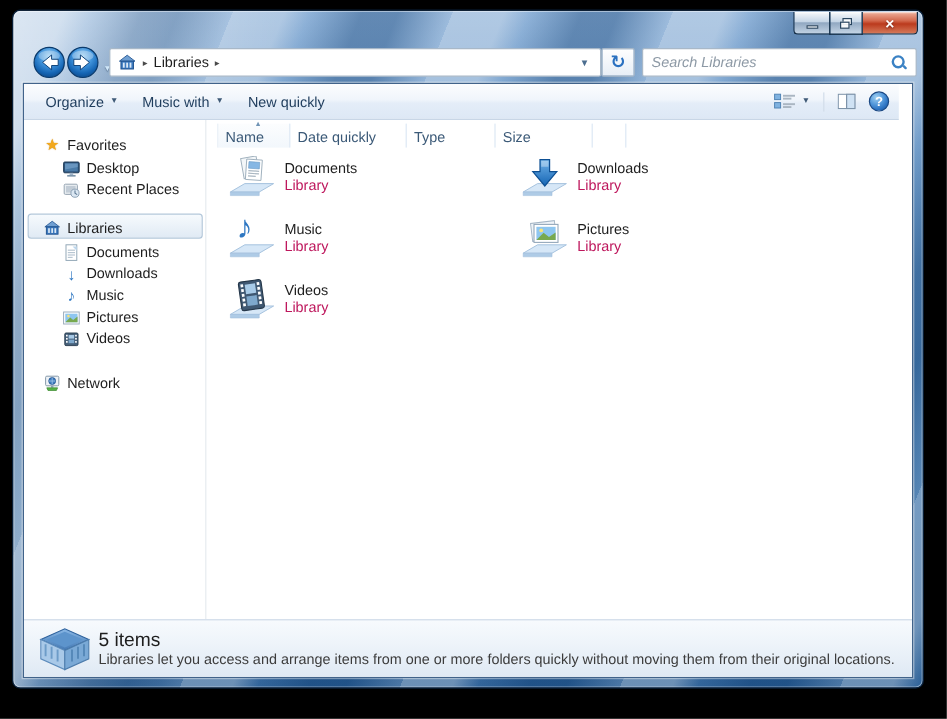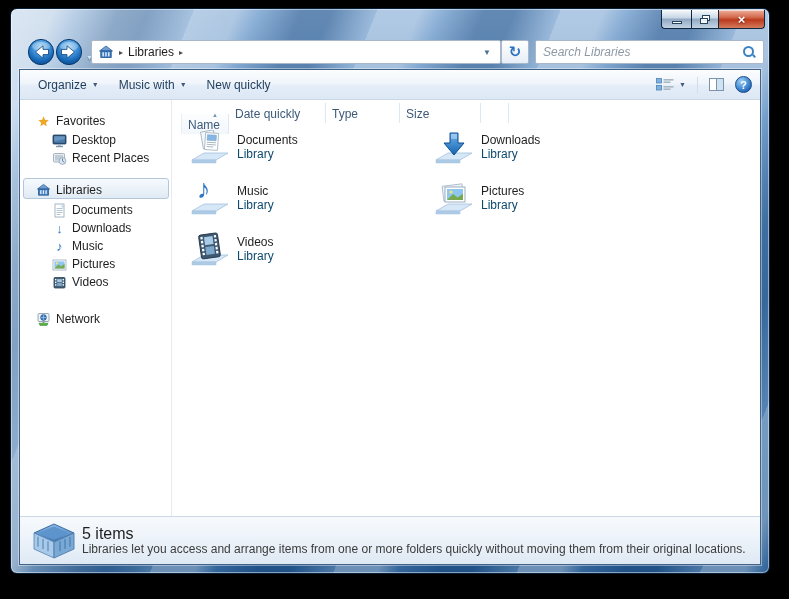--- a/index.html
+++ b/index.html
@@ -79,21 +79,21 @@
 
   
   .client {
     position:absolute; left:8px; top:60px; right:8px; bottom:8px;
     background:#fff; border:1px solid #41638a;
     box-shadow:0 0 0 1px rgba(255,255,255,.4);
   }
 
   
   .toolbar {
-    position:absolute; left:0; right:0; top:0; height:30px;
+    position:absolute; left:0; right:11px; top:0; height:30px;
     background:linear-gradient(180deg,#fcfdfe 0%,#f0f5fb 45%,#e4edf8 55%,#dde8f5 100%);
     border-bottom:1px solid #c8d6e6;
     display:flex; align-items:center; padding:0 8px; font-size:12px; color:#1e3c5c;
   }
   .tb-item { display:flex; align-items:center; gap:5px; padding:0 10px; height:22px; border-radius:3px; cursor:default; }
   .tb-caret { font-size:7px; color:#3f5a77; }
   .tb-right { margin-left:auto; display:flex; align-items:center; gap:7px; }
   .tb-sep { width:1px; height:16px; background:#d2dde9; }
   .helpbtn {
     width:17px; height:17px; border-radius:50%; color:#fff; font-size:11px; font-weight:bold;
@@ -112,32 +112,32 @@
     background:linear-gradient(#f6fafd,#e0eaf4);
   }
   .star-glyph { color:#f2a81d; font-size:13px; text-shadow:0 0 1px #c07f00; }
   .dl-glyph { color:#2e77c2; font-size:13px; font-weight:bold; }
   .note-glyph { color:#2e77c2; font-size:13px; }
 
   
   .content { position:absolute; left:153px; top:30px; right:0; bottom:48px; background:#fff; }
   .colheader { position:absolute; left:8px; top:3px; height:20px; display:flex; font-size:12px; color:#3c5a78; }
   .col { border-right:1px solid #dde8f4; padding:4px 6px 0; position:relative; height:20px; }
-  .col-name { width:48px; background:linear-gradient(#fcfdfe,#f2f7fc); border-left:1px solid #e8eff7;margin-top:11px; }
+  .col-name { width:61px; background:linear-gradient(#fcfdfe,#f2f7fc); border-left:1px solid #e8eff7; }
   .col-date { width:97px; }
   .col-type { width:74px; }
   .col-size { width:81px; }
   .col-extra { width:28px; border-right:1px solid #dde8f4; }
   .sortmark { position:absolute; top:-2px; left:30px; font-size:6px; color:#6f93b5; }
 
   .tile { position:absolute; display:flex; width:210px; height:40px; cursor:default; }
   .tile-icon { width:40px; height:36px; position:relative; flex:none; }
   .tile-text { margin-left:7px; padding-top:3px; display:flex; flex-direction:column; }
   .tile-name { font-size:12px; line-height:14px; color:#1e1e1e; }
-  .tile-type { font-size:12px; line-height:14px; color:#0c4a6e; }
+  .tile-type { font-size:12px; line-height:14px; color:#be185d; }
   .tile-note { position:absolute; left:7px; top:-7px; font-size:27px; color:#2e77c2; text-shadow:0 1px 0 rgba(255,255,255,.7); }
 
   
   .details {
     position:absolute; left:0; right:0; bottom:0; height:48px;
     background:linear-gradient(180deg,#f7fafd 0%,#eef4fa 40%,#dfe9f4 100%);
     border-top:1px solid #ccd9e8;
   }
   .details-icon { position:absolute; left:10px; top:3px; width:48px; height:42px; }
   .details-count { position:absolute; left:62px; top:8px; font-size:16px; color:#1e1e1e; }

